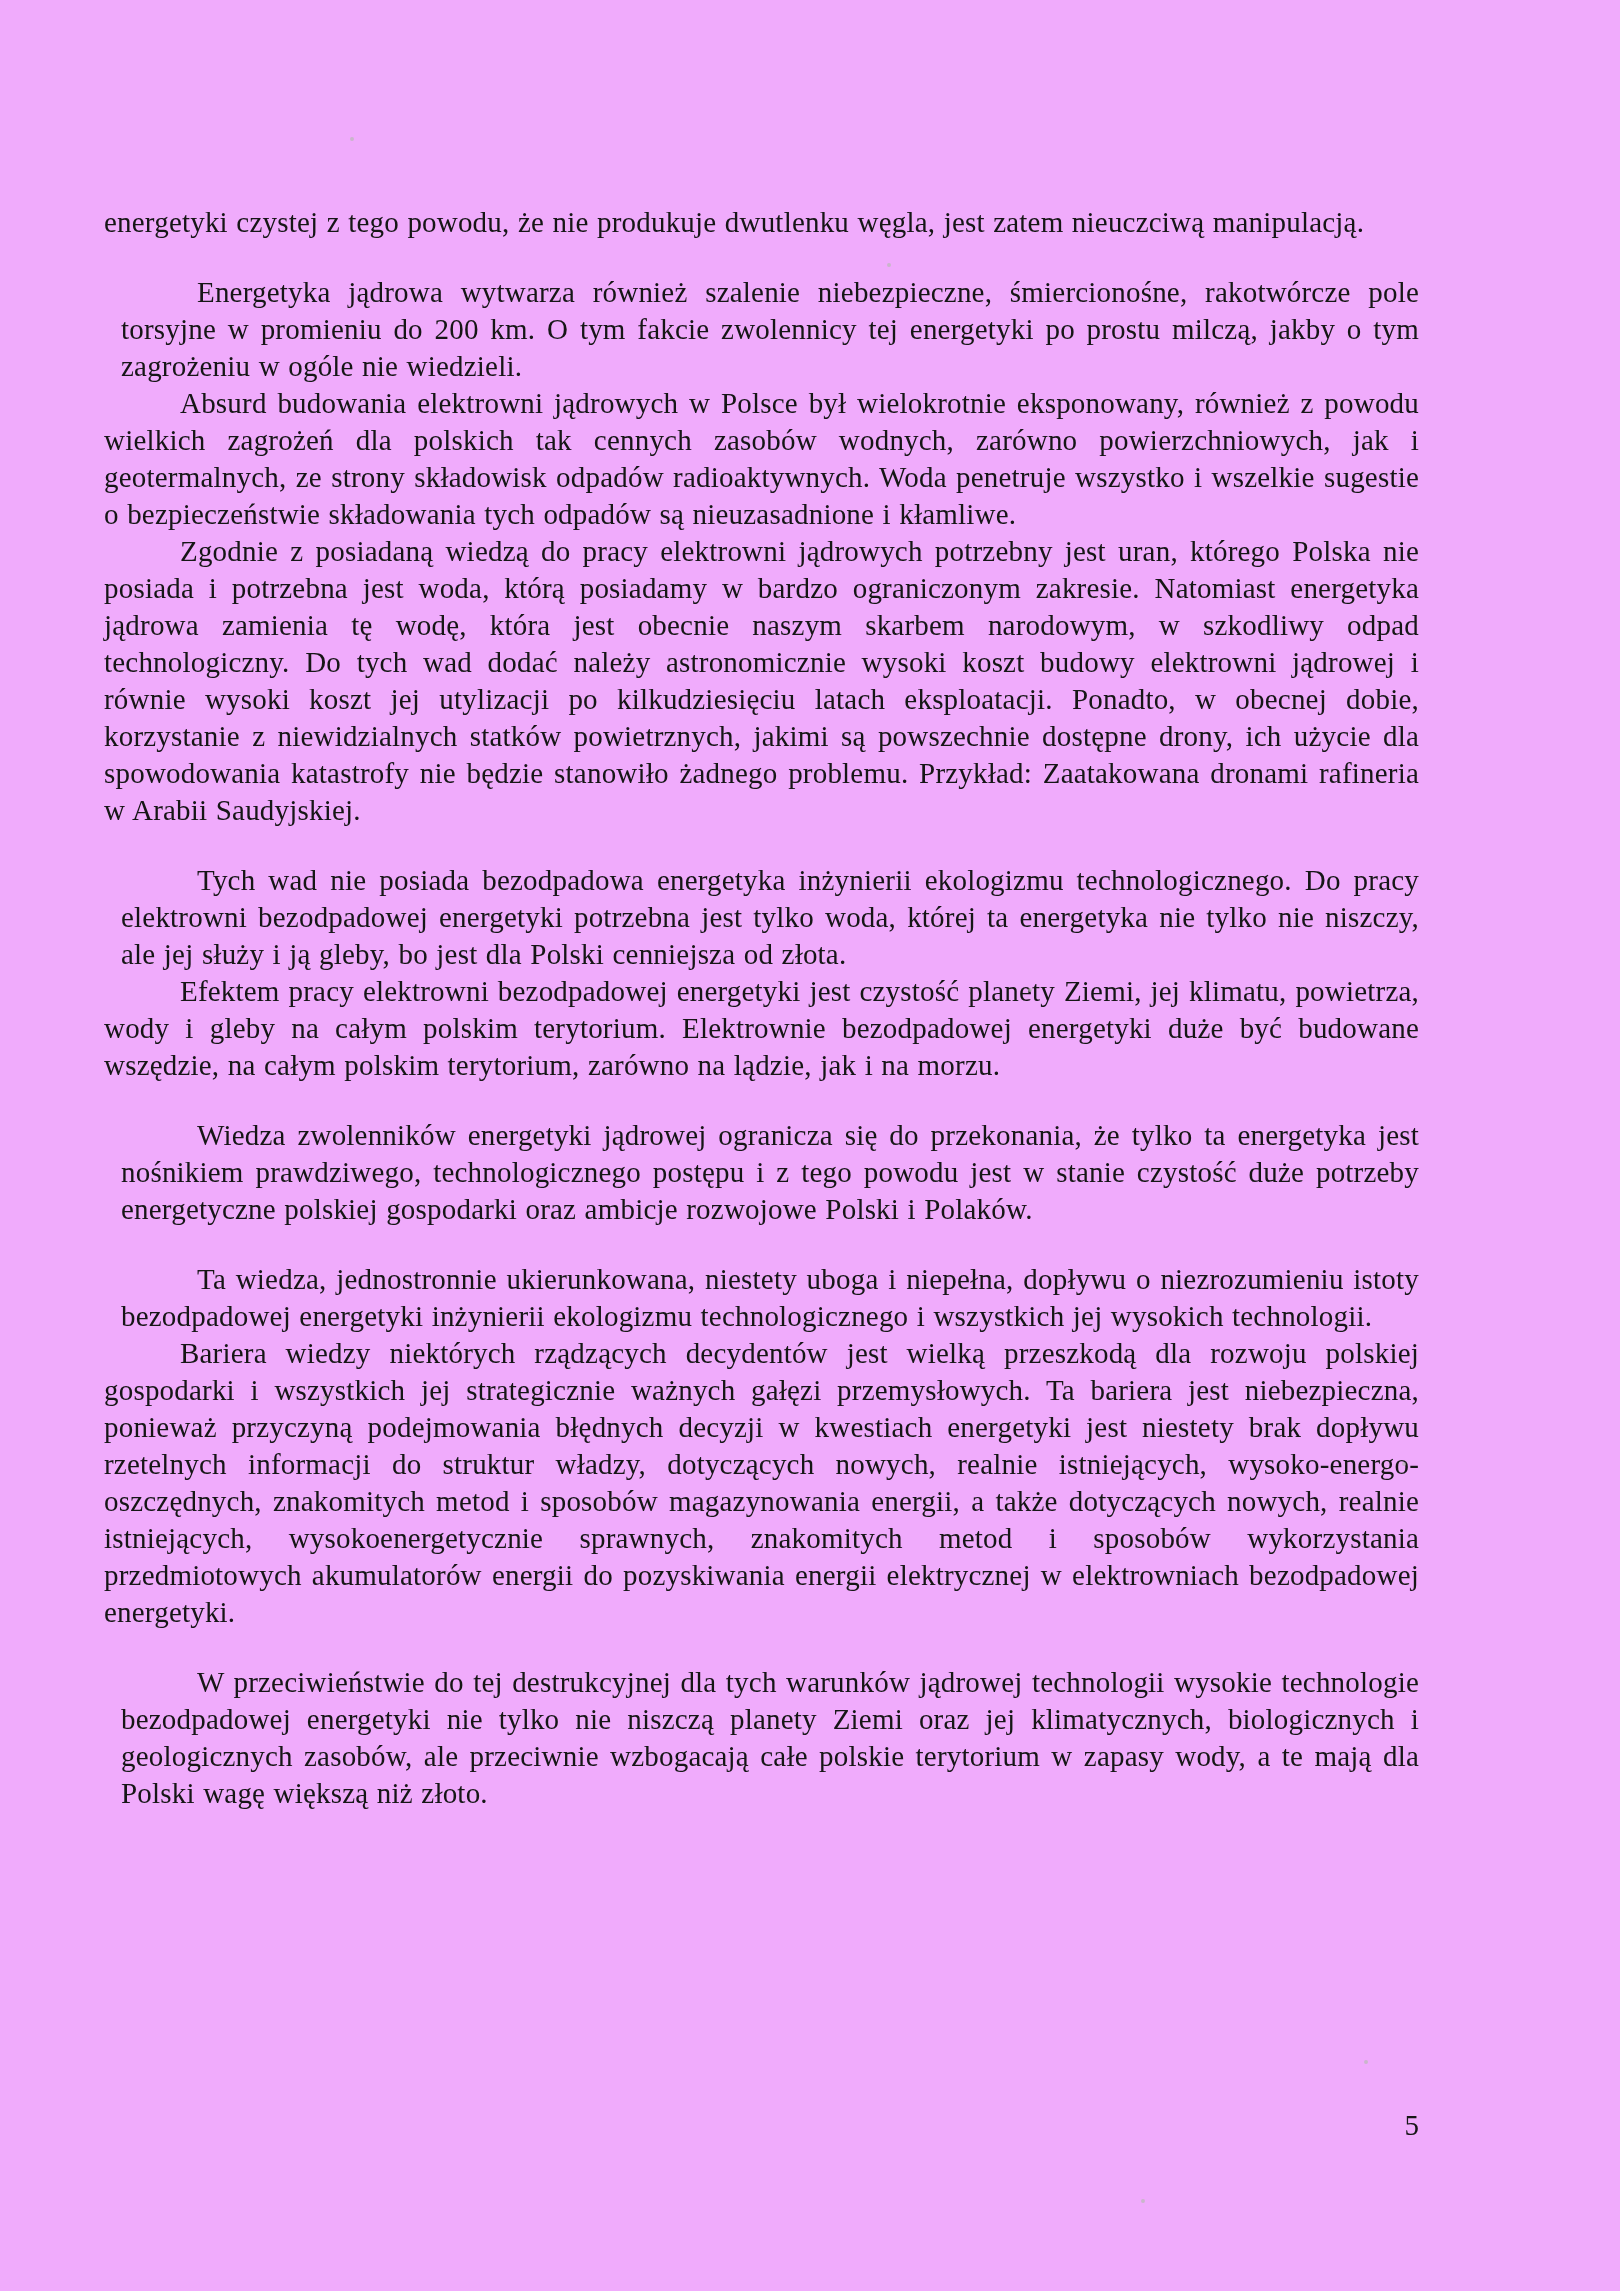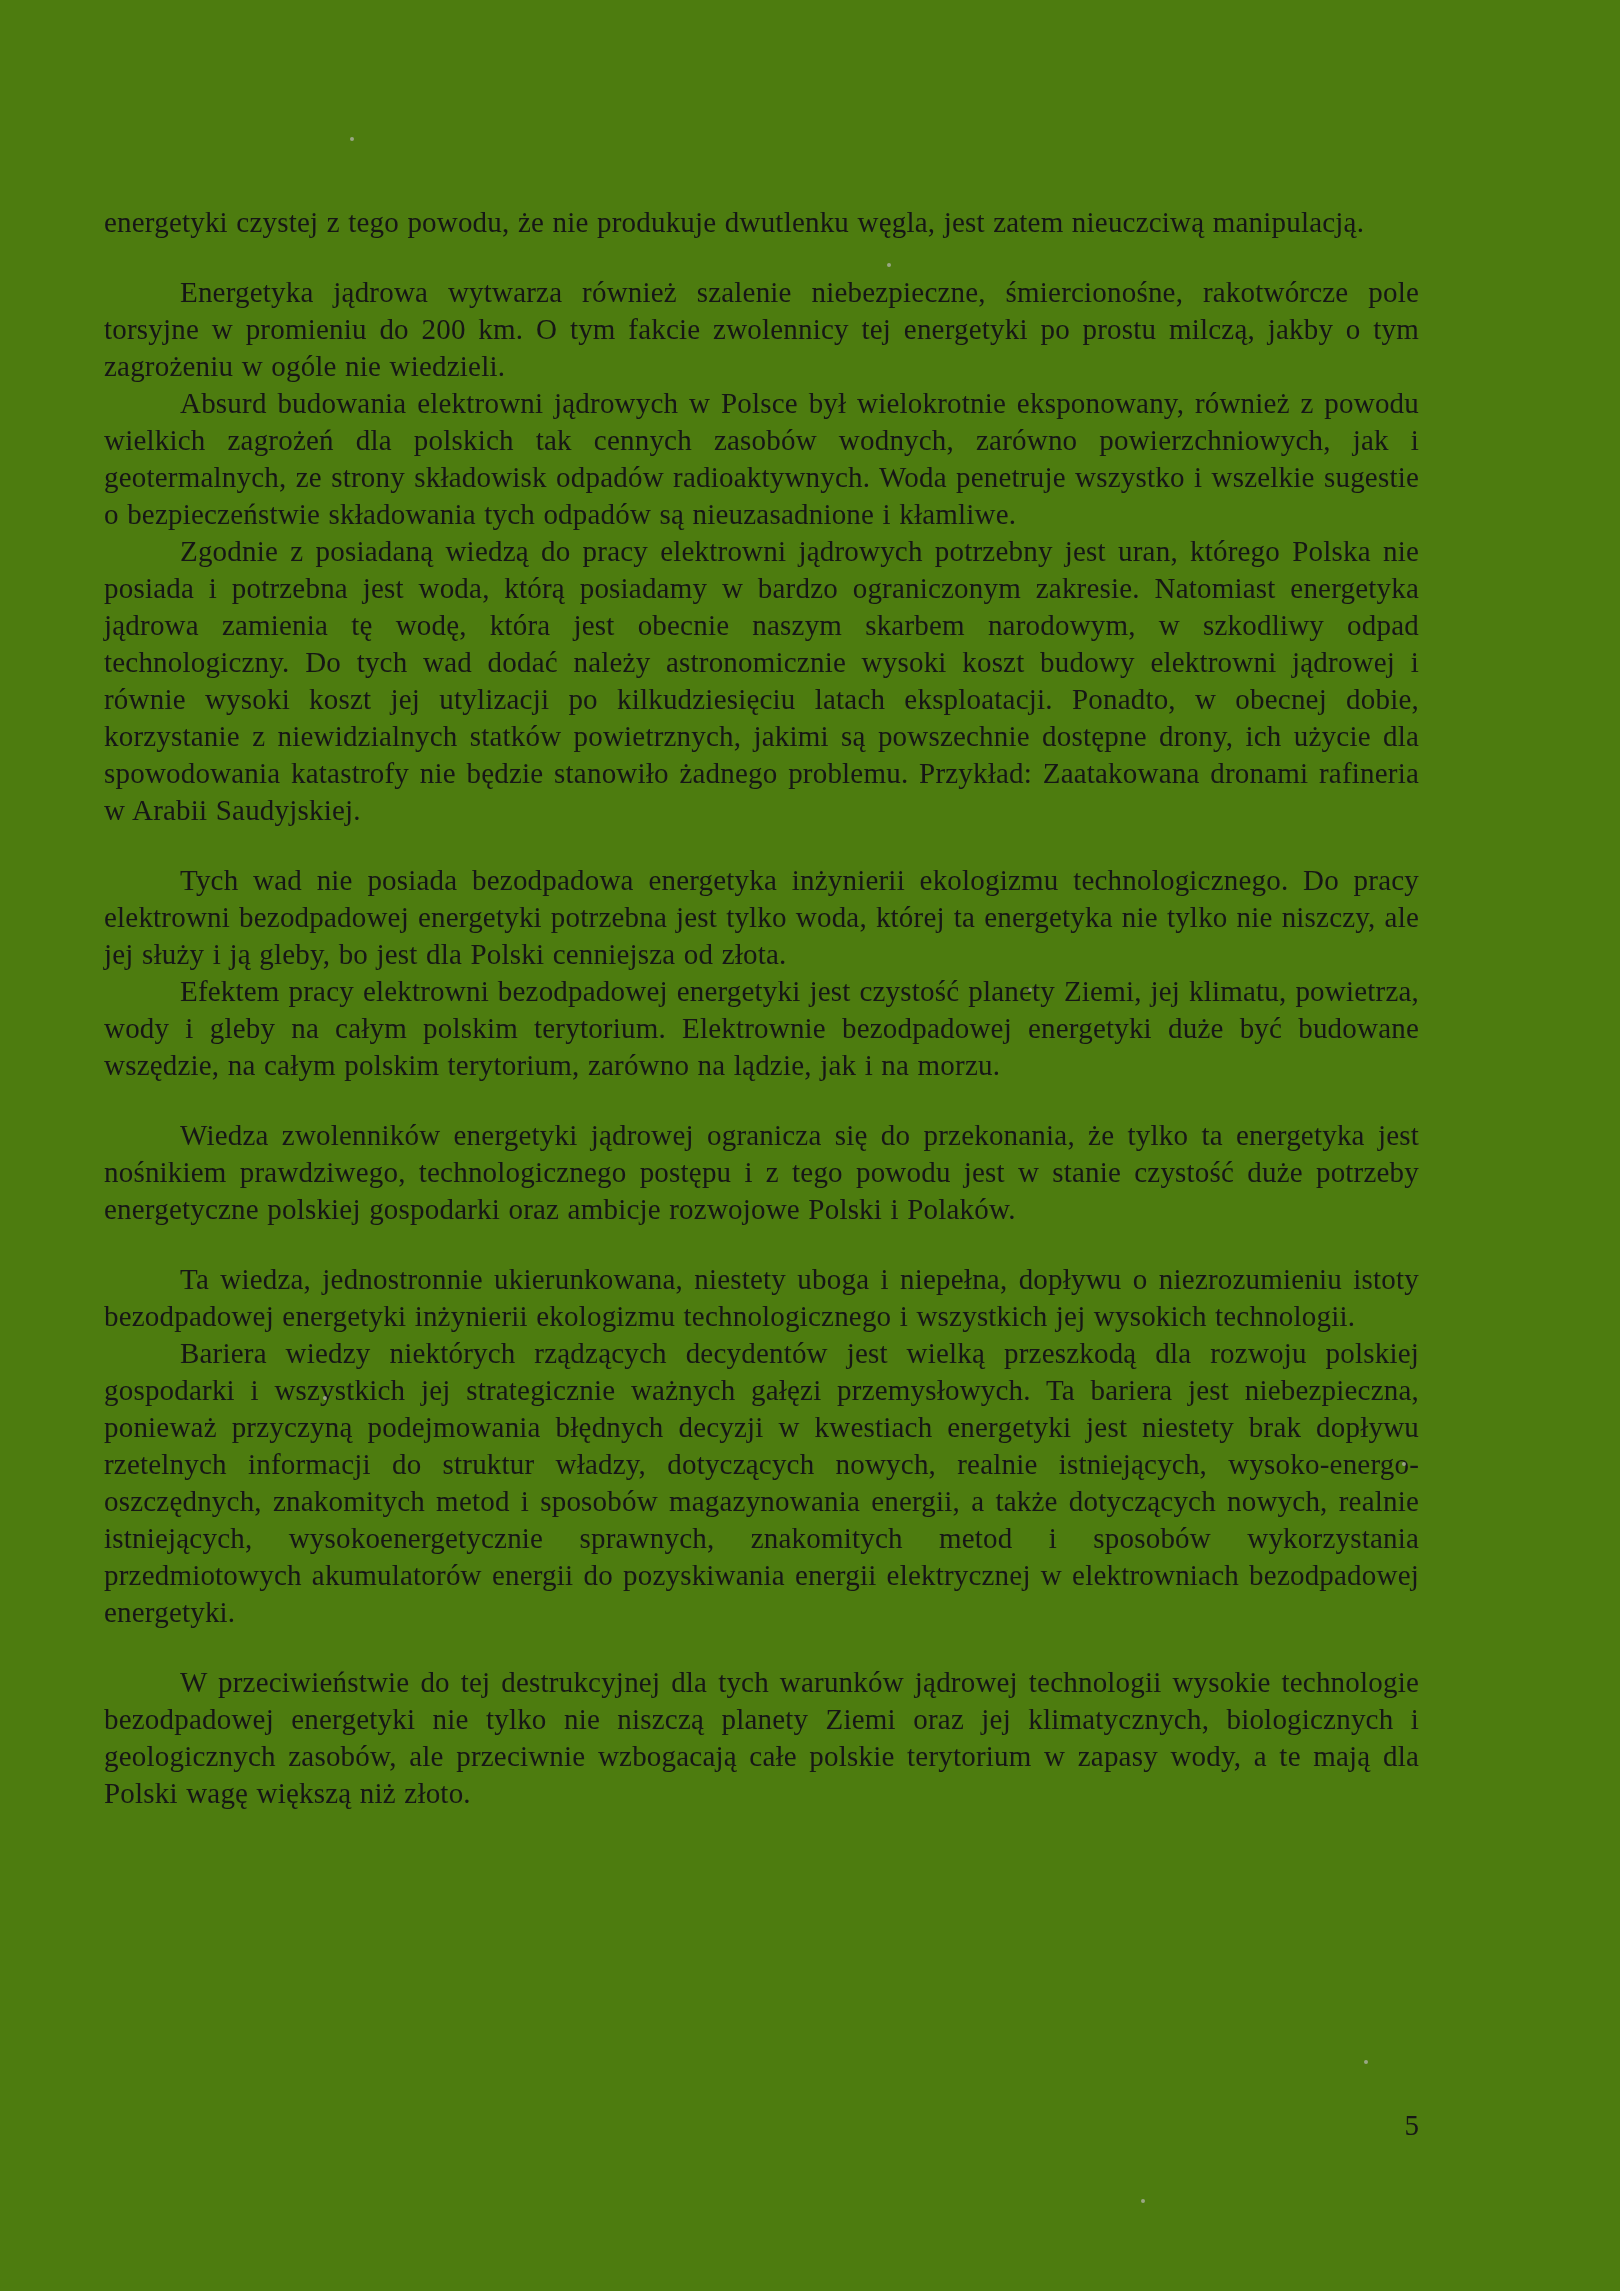--- a/index.html
+++ b/index.html
@@ -4,42 +4,42 @@
 <style>
   html, body {
     margin: 0;
     padding: 0;
     background: #ffffff;
   }
   .page {
     position: relative;
     width: 1620px;
     height: 2292px;
-    background: #4d7c0f;
+    background: #f0abfc;
     overflow: hidden;
     font-family: "Liberation Serif", "DejaVu Serif", serif;
     color: #161616;
   }
   .text-block {
     position: absolute;
     left: 104px;
     top: 204px;
     width: 1315px;
   }
   .para {
     margin: 0;
     font-size: 29px;
     line-height: 37px;
     text-align: justify;
     text-align-last: left;
     word-spacing: 1px;
     letter-spacing: 0.2px;
   }
   .para.indent { text-indent: 76px; }
-  .para.gap { margin-top: 33px; }
+  .para.gap { margin-top: 33px; margin-left: 17px; }
   .page-number {
     position: absolute;
     left: 104px;
     top: 2107px;
     width: 1315px;
     text-align: right;
     font-size: 29px;
     line-height: 37px;
   }
   .speck {

